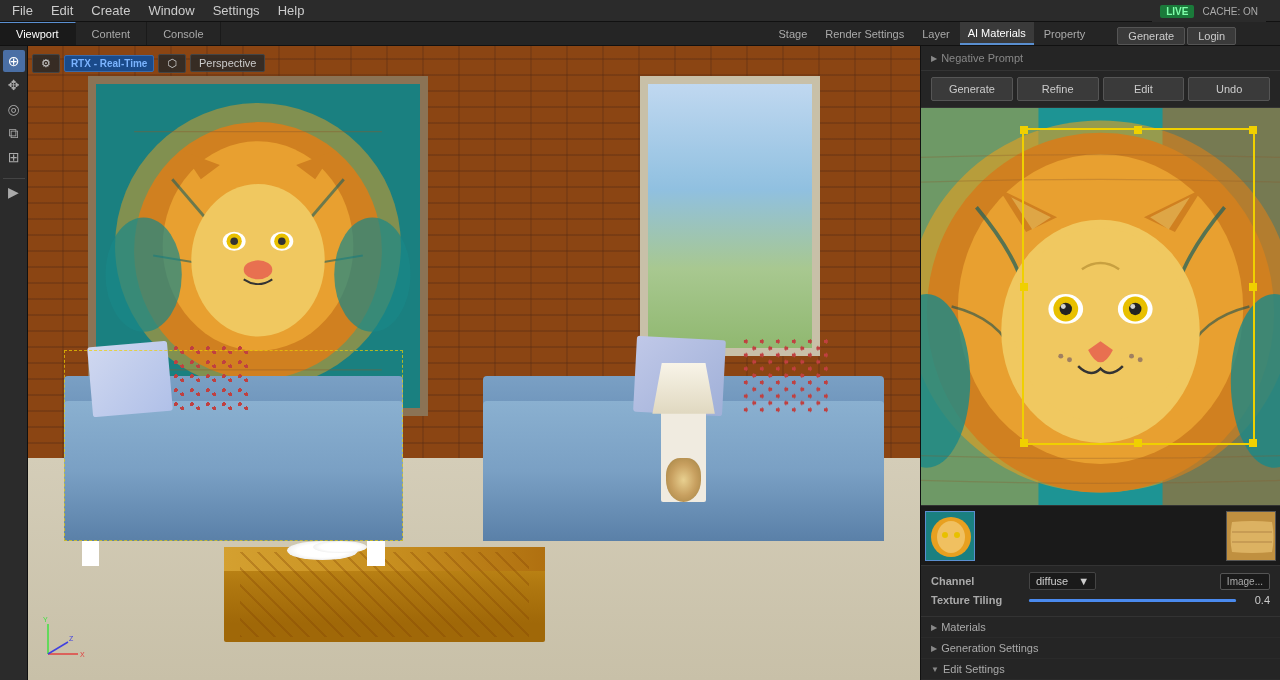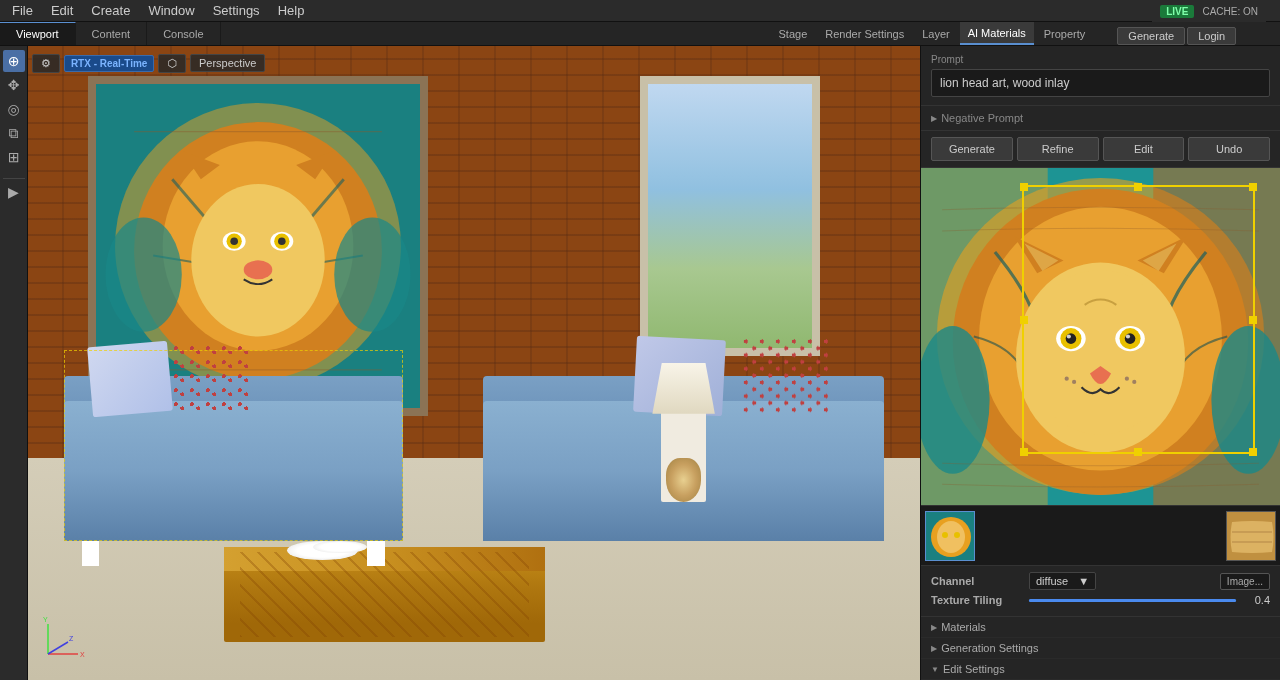--- a/index.html
+++ b/index.html
@@ -669,24 +669,20 @@
           <line x1="10" y1="40" x2="30" y2="28" stroke="#4040e0" stroke-width="1.5"></line>
           <text x="31" y="27" fill="#4040e0" font-size="7">Z</text>
         </svg>
 
       </div>
     </div>
   </div>
 
   <div id="right-panel">
 
-    <div id="prompt-section">
-      <div class="section-label">Prompt</div>
-      <input id="prompt-input" type="text" value="lion head art, wood inlay" style="">
-    </div>
 
     <div id="negative-prompt">
       <div class="collapsible-row">
         <span class="triangle">▶</span>
         <span>Negative Prompt</span>
       </div>
     </div>
 
     <div id="action-buttons">
       <button class="action-btn">Generate</button>

